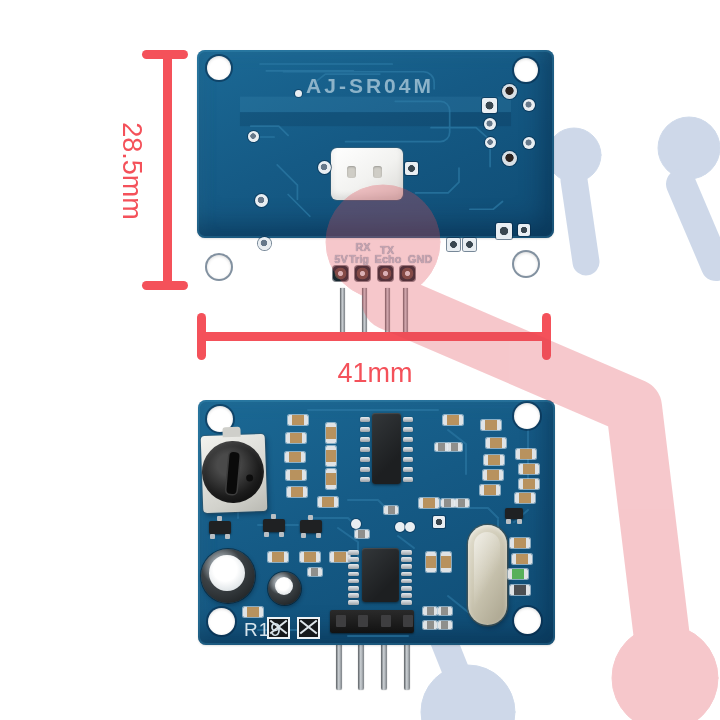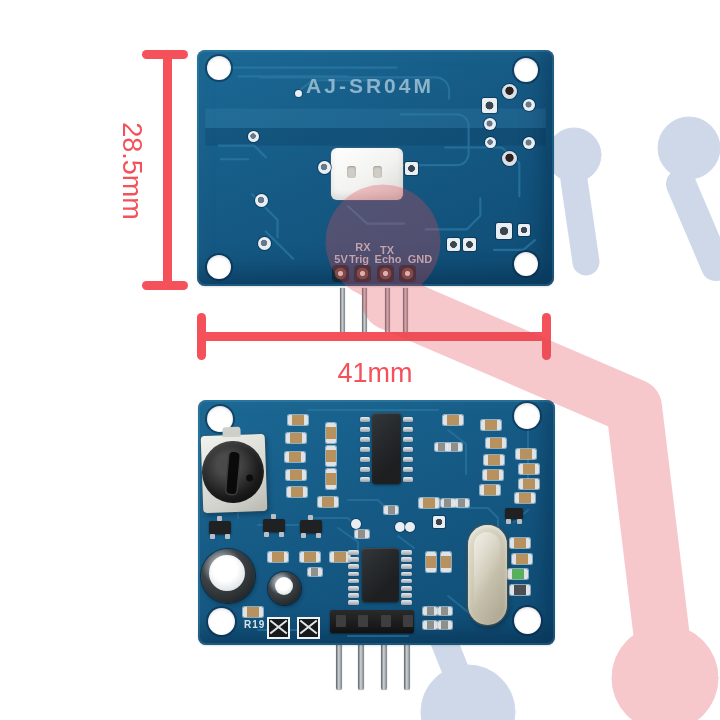--- a/index.html
+++ b/index.html
@@ -13,21 +13,21 @@
   svg.decor{position:absolute;left:0;top:0;pointer-events:none;}
   .z1{z-index:1}.z2{z-index:2}.z3{z-index:3}.z4{z-index:4}.z5{z-index:5}
 
   
   .board{position:absolute;border-radius:8px;
     background:linear-gradient(155deg,var(--pcb1) 0%,var(--pcb2) 45%,var(--pcb3) 100%);
     box-shadow:inset 0 0 0 2px rgba(70,160,200,.25),
                inset -8px -12px 26px rgba(0,22,48,.40),
                inset 5px 5px 16px rgba(100,190,225,.12),
                0 1px 2px rgba(0,0,0,.12);}
-  .board-top{left:197px;top:50px;width:357px;height:236px;}
+  .board-top{left:197px;top:50px;width:357px;height:188px;}
   .board-bottom{left:198px;top:400px;width:357px;height:245px;}
   .hole{position:absolute;background:#fff;border-radius:50%;
         box-shadow:0 0 0 2px rgba(6,36,66,.5), inset 0 1px 3px rgba(0,0,0,.15);}
   .trace{position:absolute;inset:0;width:100%;height:100%;}
 
   .silk-title{position:absolute;left:173px;top:36px;transform:translate(-50%,-50%);
     color:#8cb3c9;font-size:21px;font-weight:700;letter-spacing:3px;white-space:nowrap;}
   .pin-label{position:absolute;transform:translate(-50%,-50%);color:var(--silk);
     font-size:11px;font-weight:700;white-space:nowrap;text-shadow:0 0 1px rgba(0,30,60,.6);}
 
@@ -101,21 +101,21 @@
   .smd-s{width:14px;height:8px;background:linear-gradient(90deg,#dfe3e6 0 25%,#8f8f8c 25% 75%,#dfe3e6 75%);}
   .smd-d{width:20px;height:10px;background:linear-gradient(90deg,#dfe3e6 0 22%,#4c4f52 22% 78%,#dfe3e6 78%);}
   .smd-g{width:20px;height:10px;background:linear-gradient(90deg,#dfe3e6 0 22%,#57b05a 22% 78%,#dfe3e6 78%);}
   .smd-c{width:10px;height:10px;border-radius:50%;background:#e9eef2;box-shadow:0 0 0 1px rgba(8,38,68,.4);}
   .smd-q{width:12px;height:12px;background:radial-gradient(circle,#39454d 0 35%,#e9eef2 42% 100%);box-shadow:0 0 0 1px rgba(8,38,68,.5);}
 
   .xpad{position:absolute;width:19px;height:18px;background:#17191b;border:2px solid #eef3f6;}
   .xpad::before,.xpad::after{content:"";position:absolute;left:-1px;top:7px;width:21px;height:2px;background:#dfe6ea;}
   .xpad::before{transform:rotate(38deg);} .xpad::after{transform:rotate(-38deg);}
 
-  .silk-ref{position:absolute;left:46px;top:219px;color:#d6e4ec;font-size:10px;font-weight:700;letter-spacing:1px;}
+  .silk-ref{position:absolute;left:46px;top:219px;color:#d6e4ec;font-size:19px;font-weight:400;letter-spacing:1px;}
 
   
   .dim-el{position:absolute;background:var(--red);border-radius:5px;}
   .dim-label{position:absolute;color:var(--red);font-size:27px;font-weight:400;white-space:nowrap;}
   .dim-label.vert{left:131px;top:171px;transform:translate(-50%,-50%) rotate(90deg);}
   .dim-label.horz{left:375px;top:358px;transform:translateX(-50%);}
 </style>
 </head>
 <body>
 

